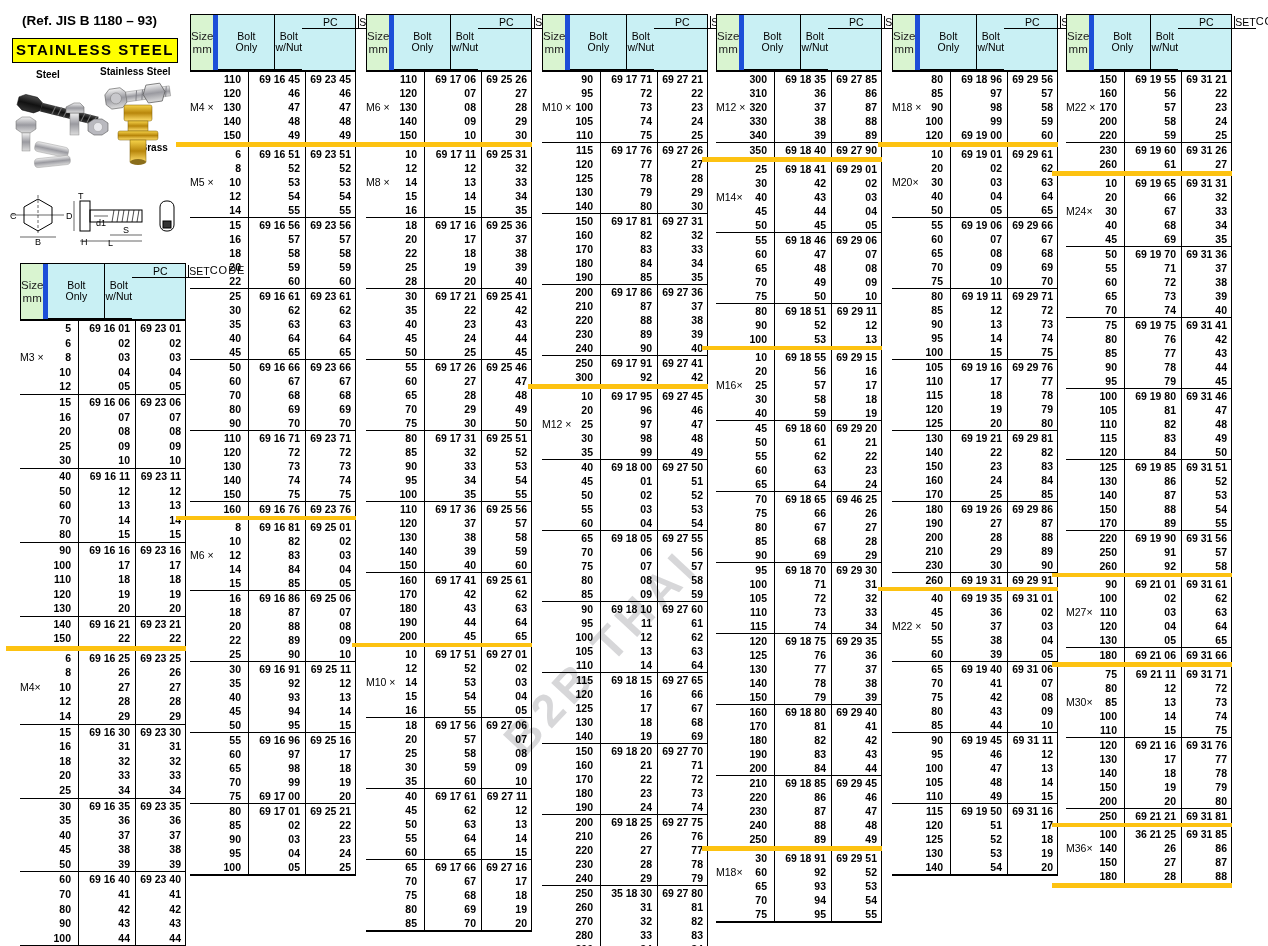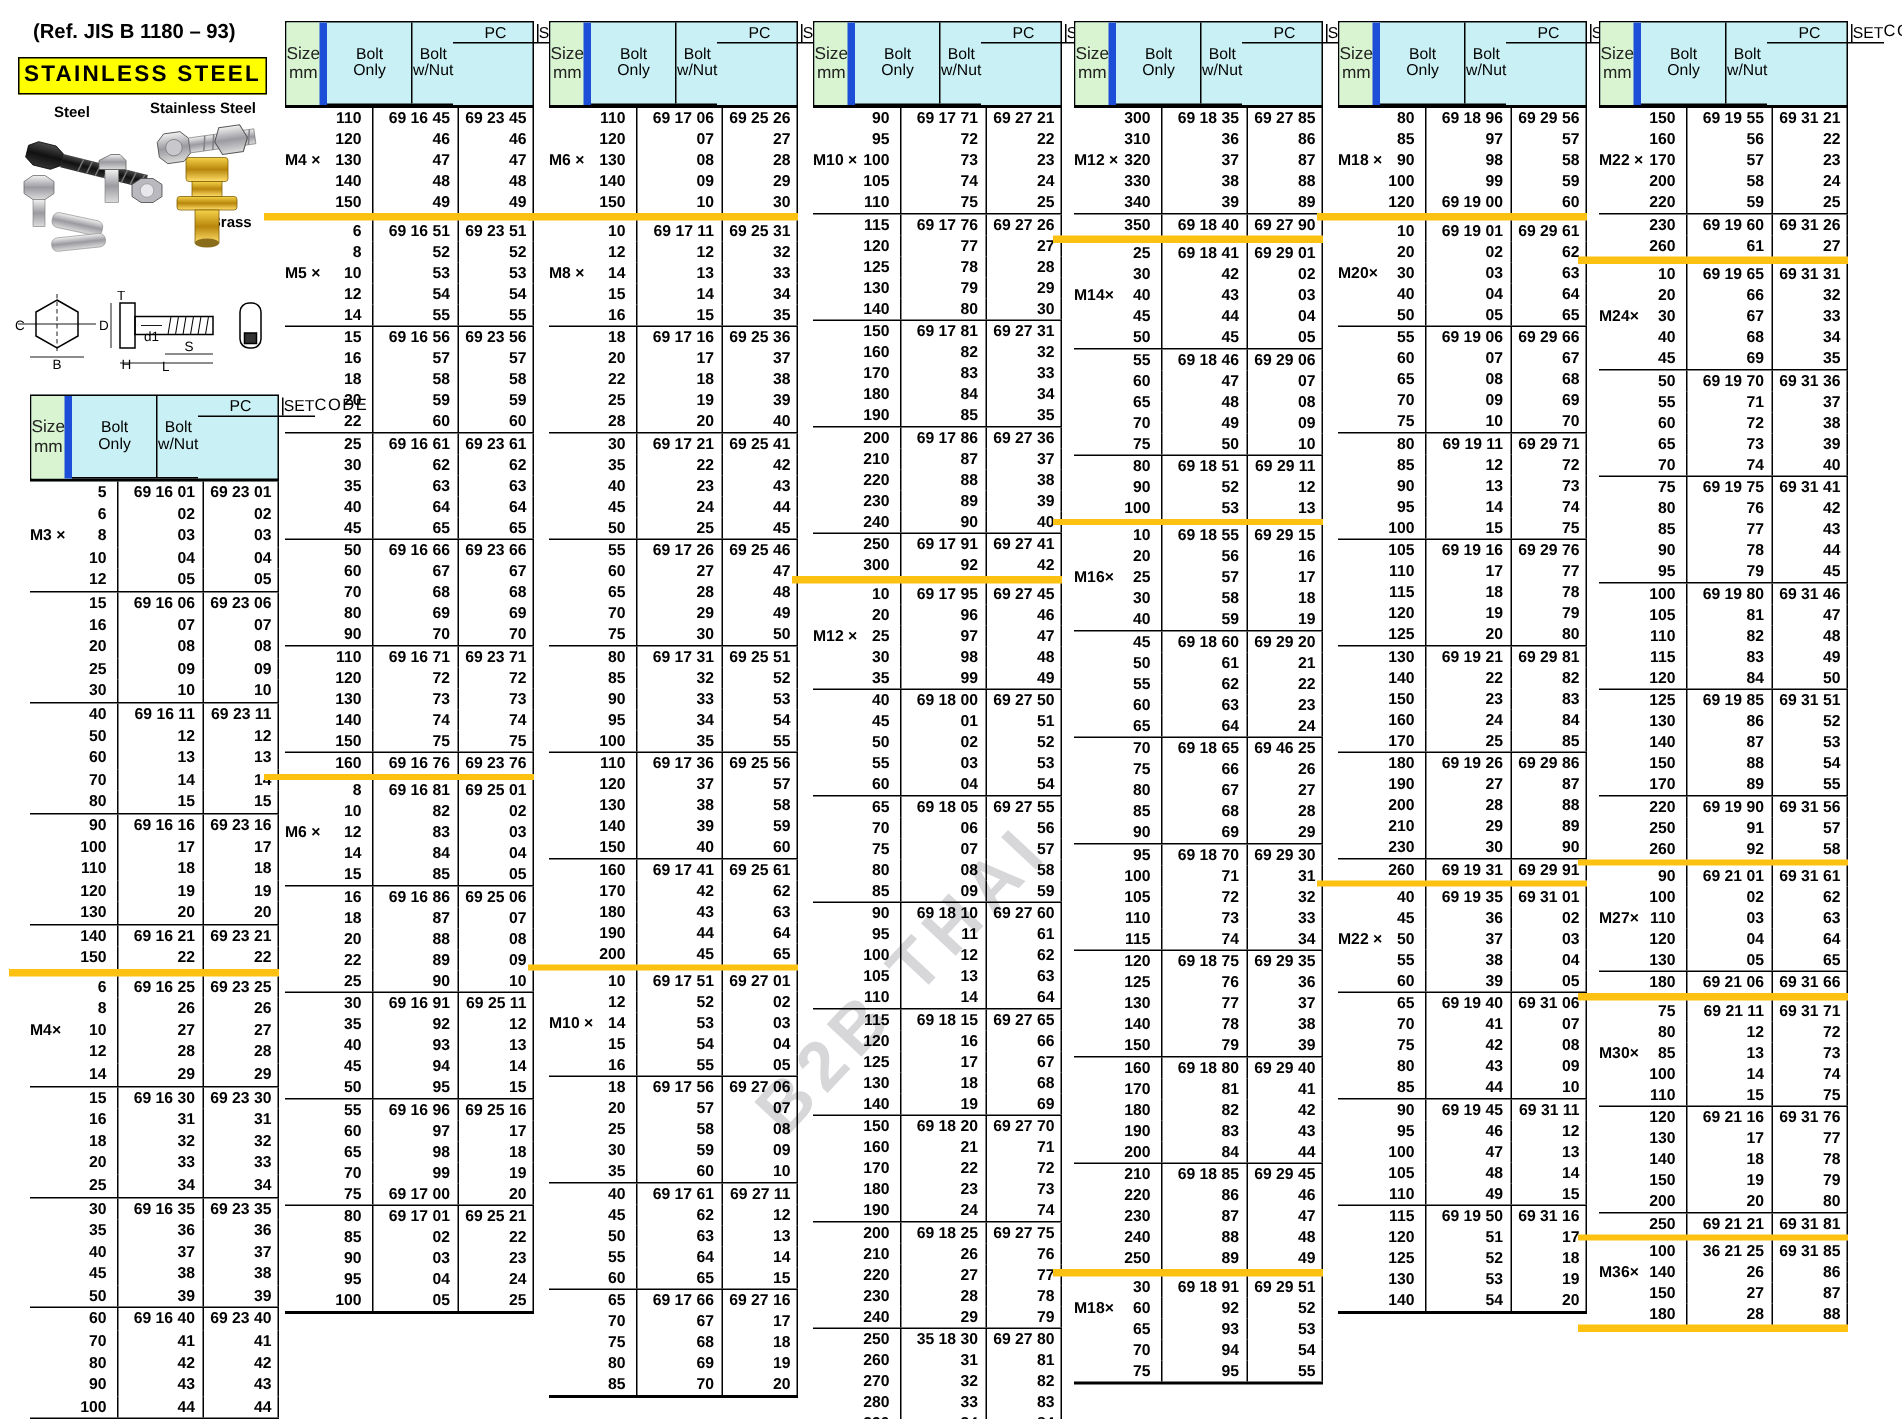--- a/index.html
+++ b/index.html
@@ -36,21 +36,21 @@
   .hr1 .hc:first-child, .hr2 .hc:first-child { width:57px; border-right:1px solid #000; flex:none; }
   .hr1 .hc:last-child, .hr2 .hc:last-child { flex:1; }
   .hr2 { height:14px; display:flex; border-bottom:1px solid #000;align-items:flex-end; }
   .hr2 .hc { display:flex; align-items:center; justify-content:center; font-size:10.5px; }
   .hr3 { height:14px; text-align:center; line-height:13px; font-size:11px; letter-spacing:1px; }
   .row { display:flex; height:14px; line-height:14px; position:relative; align-items:center; }
   .t0 .row { height:14.6px; line-height:14.6px; }
   .cs { width:58px; text-align:right; padding-right:7px; font-weight:600; }
   .cp { width:57px; border-left:1px solid #000; text-align:right; padding-right:5px; font-weight:bold; height:100%; }
   .ct { width:51px; border-left:1px solid #000; border-right:1px solid #000; text-align:right; padding-right:4px; font-weight:bold; height:100%; }
-  .fam { position:absolute; left:0px; font-weight:700; }
+  .fam { position:absolute; left:0px; font-weight:400; }
   .grp { border-bottom:1.5px solid #000; }
   .grp.sep-y, .grp.sep-yend { border-bottom:none; }
   .grp.sep-end { border-bottom:2px solid #000; }
   .ysep { height:4.5px; background:#fdc211; margin-left:-14px; width:180px; }
 </style>
 </head>
 <body>
 
 <div class="panel">
   <div class="subtitle">(Ref. JIS B 1180 – 93)</div>

